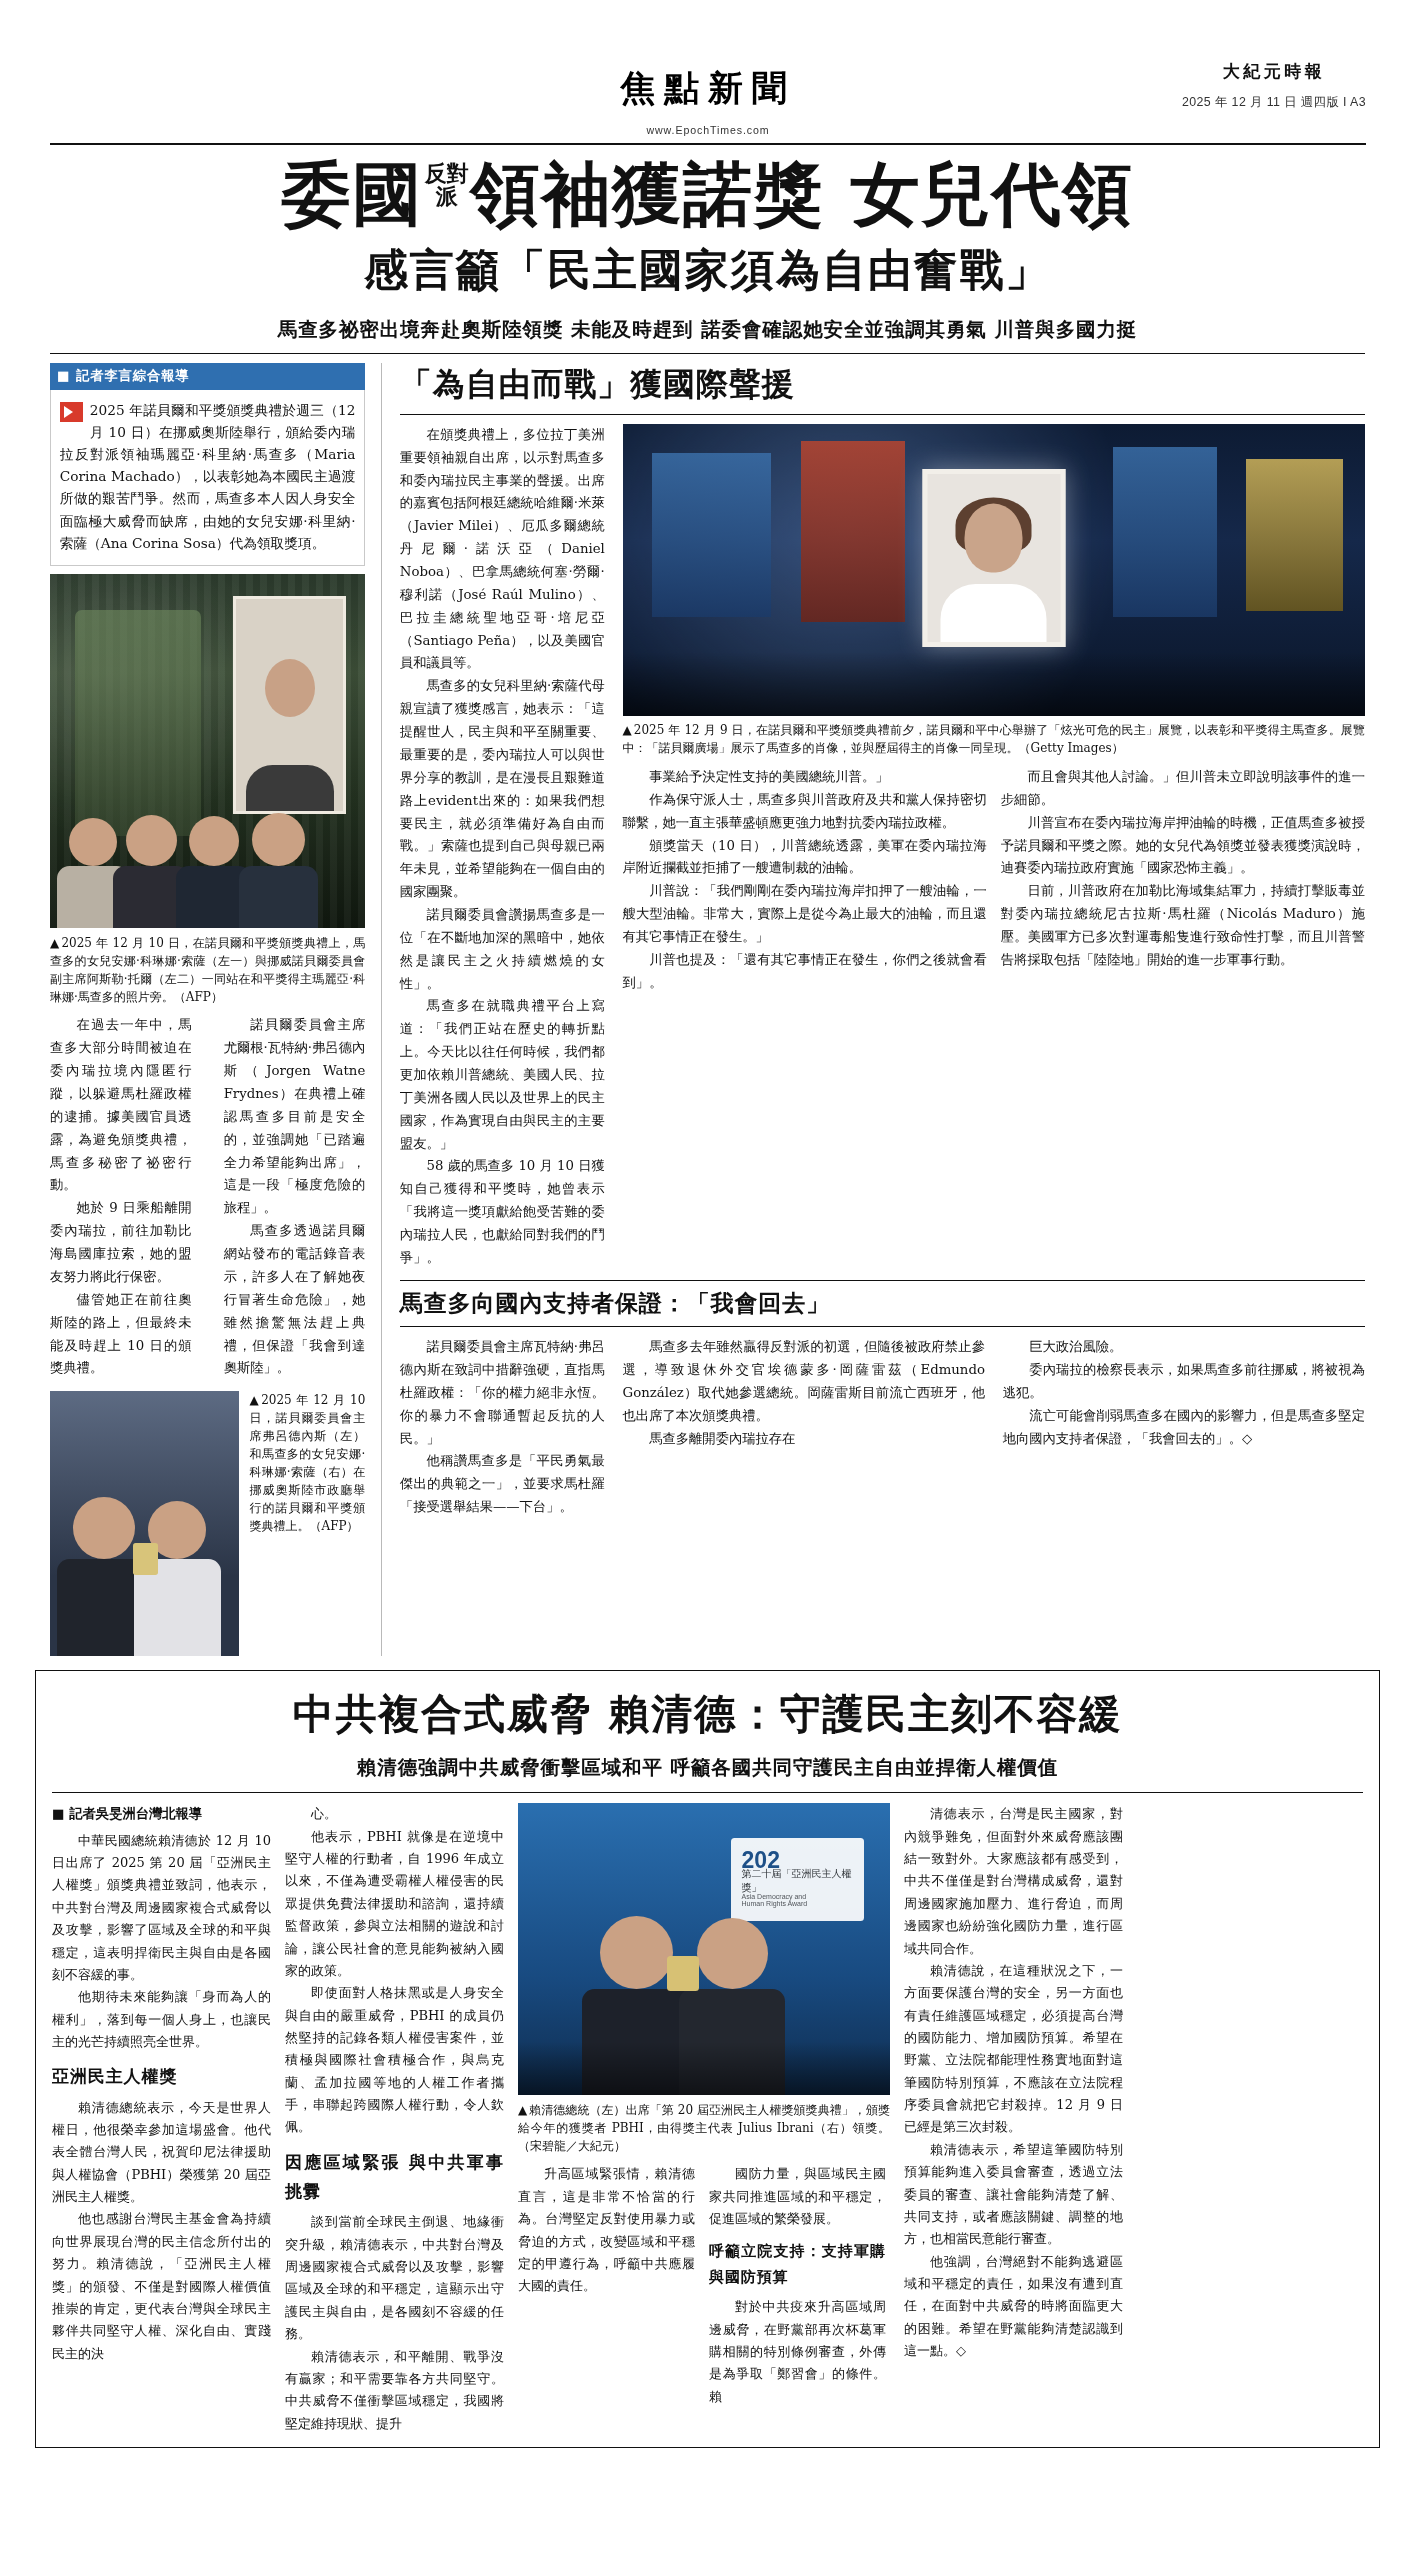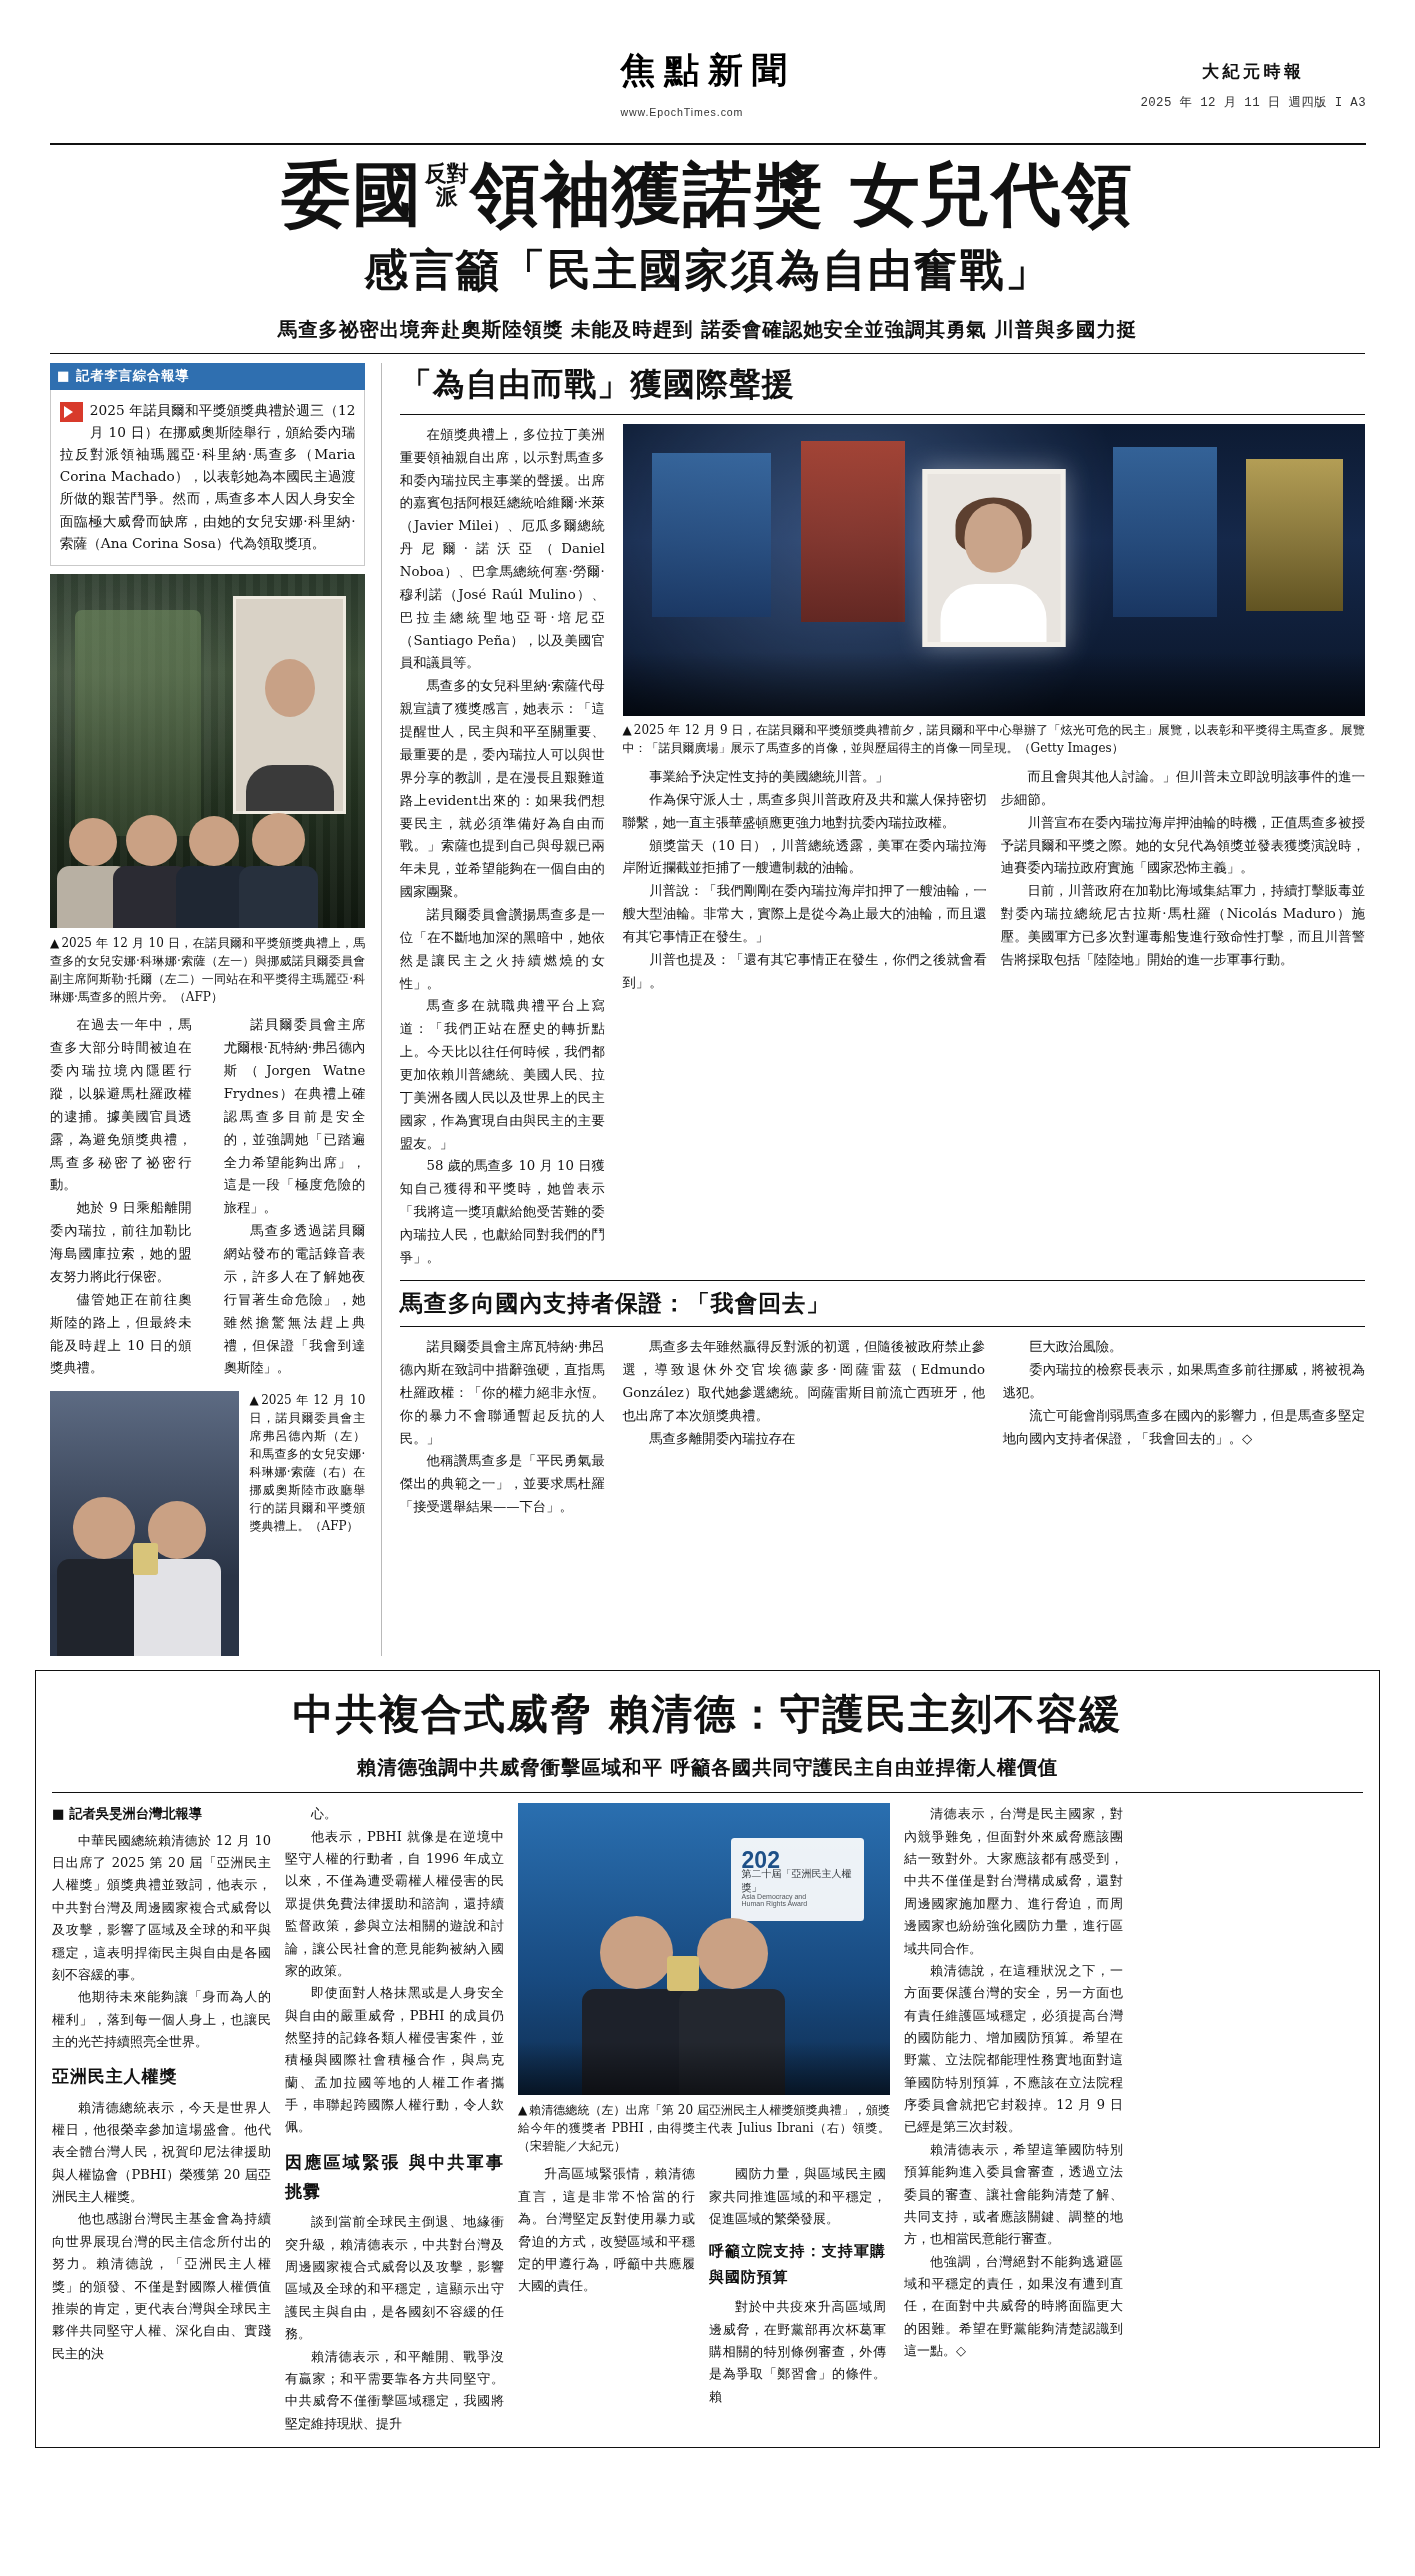--- a/index.html
+++ b/index.html
@@ -29,21 +29,22 @@
     height: 99px;
     border-bottom: 2.7px solid #111;
     margin: 46px 50px 0 50px;
     width: calc(100% - 99px);
     box-sizing: border-box;
   }
   .masthead-center {
     position: absolute;
     left: 50%;
     transform: translateX(-50%);
-    top: 1px;
+    top: 19px;
+    text-align: center;
   }
   .masthead-title {
     font-size: 35px;
     letter-spacing: 8.8px;
     font-weight: bold;
     font-family: "DejaVu Serif", "Liberation Serif", serif;
     color: #000;
   }
   .masthead-url {
     font-size: 10.6px;
@@ -61,21 +62,21 @@
   .paper-name {
     font-size: 17px;
     letter-spacing: 3.5px;
     color: #111;
     font-weight: bold;
   }
   .paper-date {
     font-size: 12.4px;
     color: #333;
     margin-top: 10.6px;
-    font-family: Liberation Mono, monospace;
+    font-family: Liberation Sans, sans-serif;
     letter-spacing: 0.4px;
   }
 
   
   .headline-wrap {
     margin: 12.4px 50px 0 50px;
     text-align: center;
   }
   .headline-main {
     font-size: 69px;

